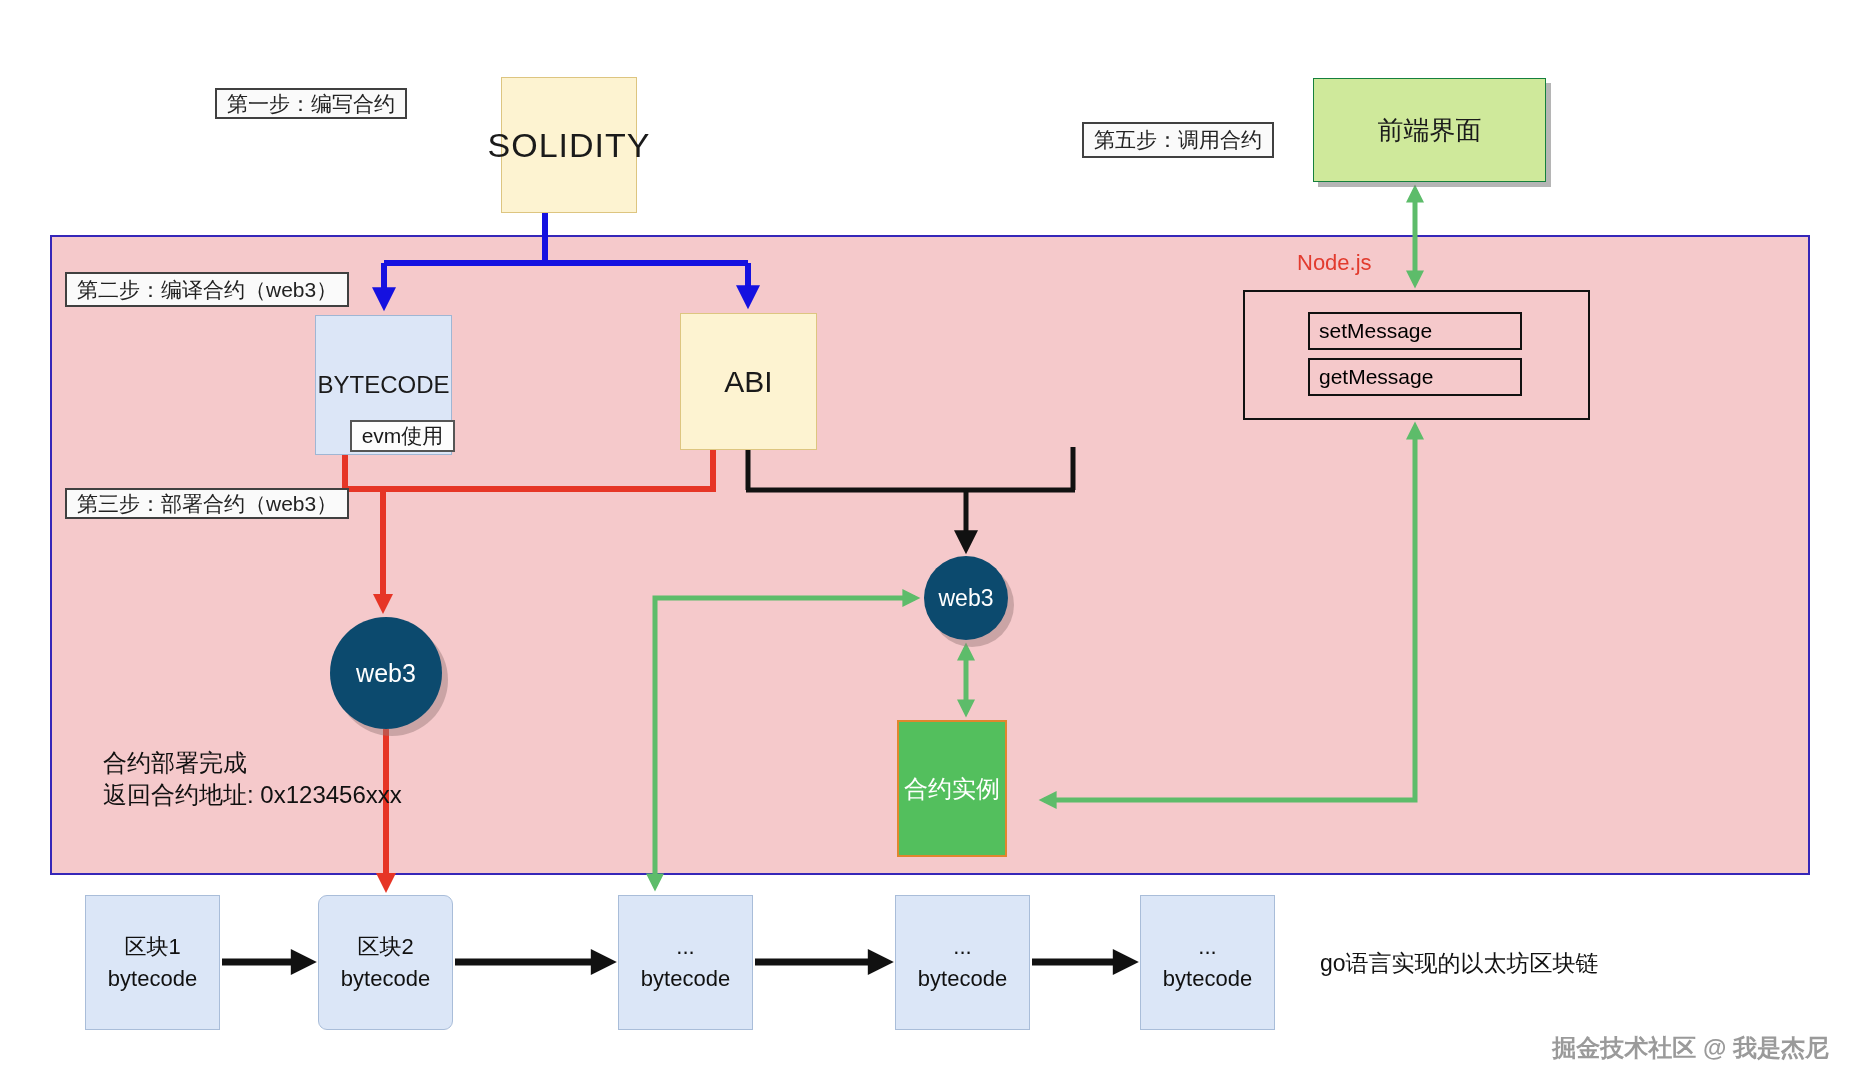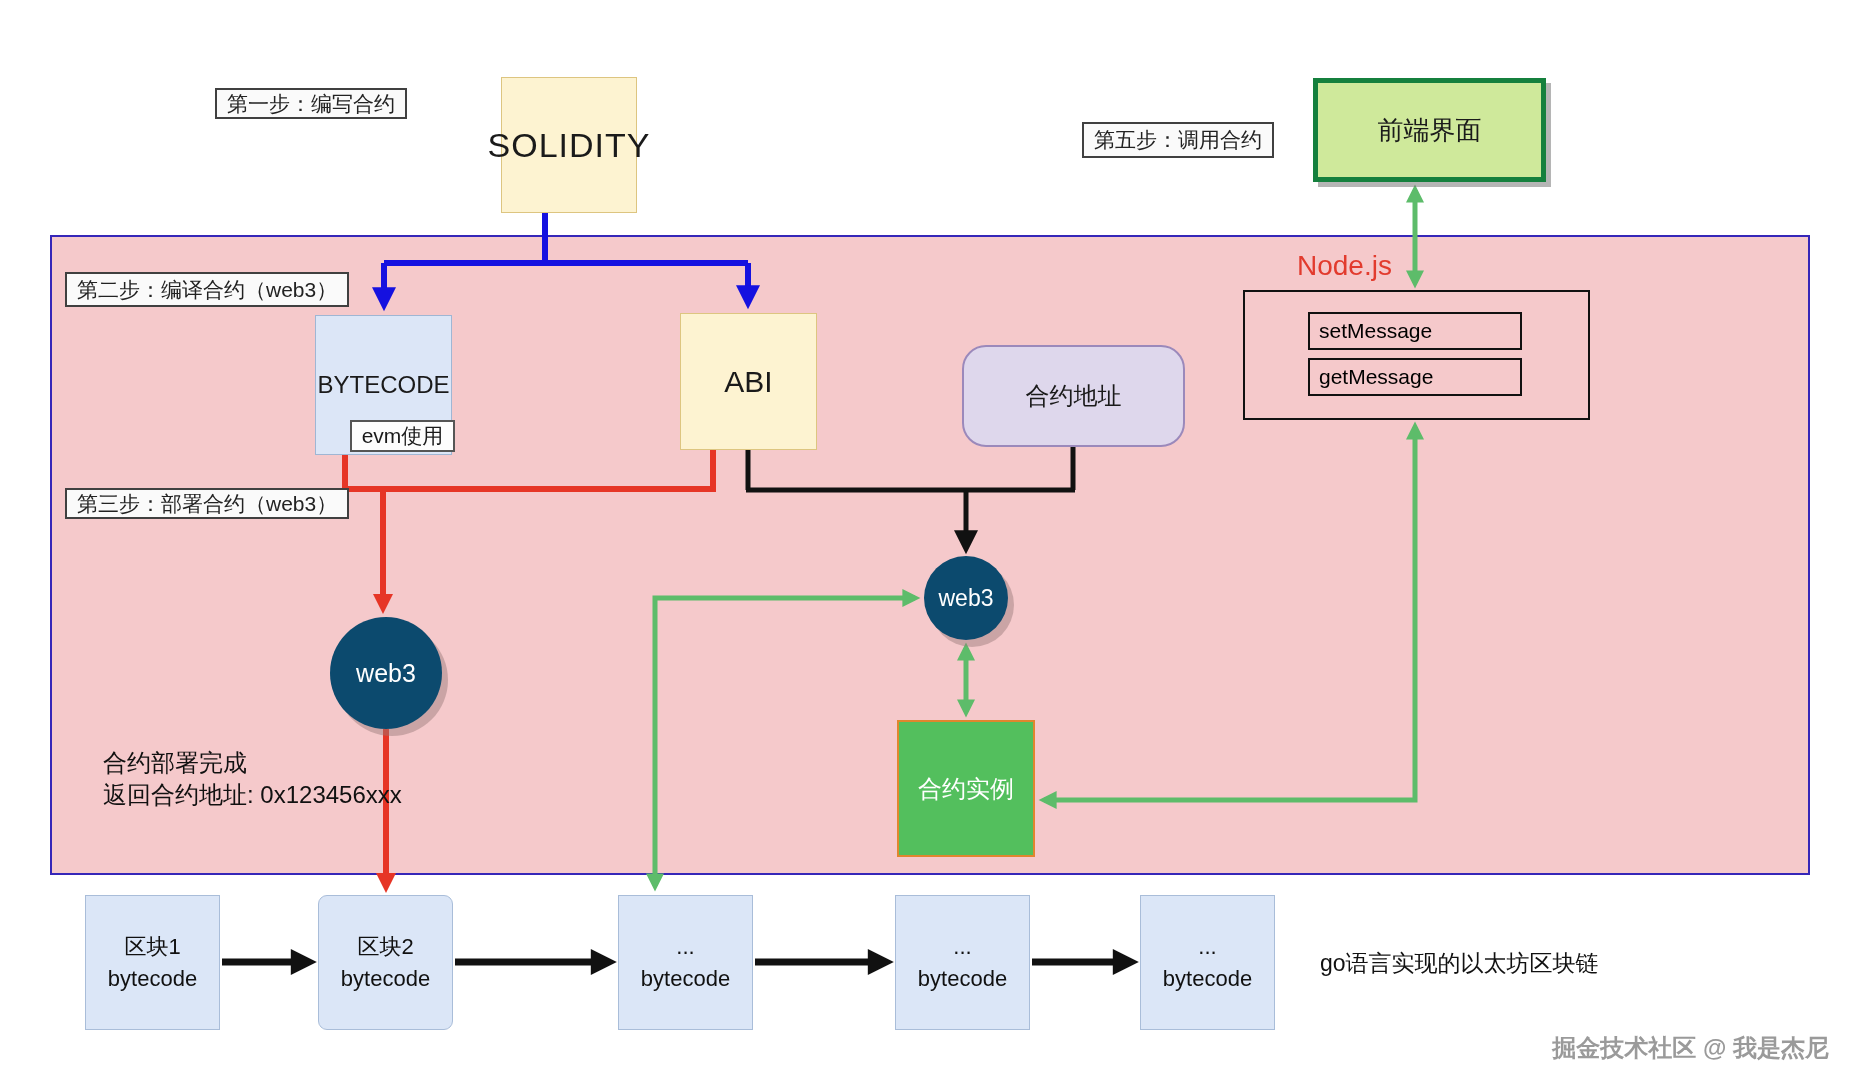--- a/index.html
+++ b/index.html
@@ -22,37 +22,37 @@
             border:1px solid #ddc580;font-size:34px;letter-spacing:1px;margin-left:24px;}
   .bytecode{left:315px;top:315px;width:137px;height:140px;background:#dce6f7;
             border:1px solid #9fb6d4;font-size:24px;}
   .evmtag{left:350px;top:420px;width:105px;height:32px;background:#fdfdfd;
           border:2px solid #555;font-size:21px;z-index:5;}
   .abi{left:680px;top:313px;width:137px;height:137px;background:#fdf3d1;
        border:1px solid #ddc580;font-size:30px;}
   .contractaddr{left:962px;top:345px;width:223px;height:102px;background:#ded7ec;
        border:2px solid #9b89bb;border-radius:24px;font-size:24px;}
   .frontend{left:1313px;top:78px;width:233px;height:104px;background:#cfe99b;
-       border:5px solid #15803d;box-shadow:5px 5px 0 rgba(120,120,120,.55);font-size:26px;}
-  .nodejslabel{position:absolute;left:1297px;top:250px;font-size:28px;color:#e23b2e;
+       border:1px solid #15803d;box-shadow:5px 5px 0 rgba(120,120,120,.55);font-size:26px;}
+  .nodejslabel{position:absolute;left:1297px;top:250px;font-size:22px;color:#e23b2e;
        z-index:4;font-weight:400;}
   .nodejsbox{left:1243px;top:290px;width:347px;height:130px;background:transparent;
        border:2px solid #111;}
   .msgbox{position:absolute;left:1308px;width:214px;height:38px;border:2px solid #111;
        box-sizing:border-box;display:flex;align-items:center;padding-left:9px;
        font-size:21px;z-index:4;background:transparent;}
   .setmsg{top:312px;}
   .getmsg{top:358px;}
 
   .web3{border-radius:50%;background:#0c4a6e;color:#fff;
         box-shadow:6px 7px 0 rgba(150,120,120,.45);}
   .web3a{left:330px;top:617px;width:112px;height:112px;font-size:25px;}
   .web3b{left:924px;top:556px;width:84px;height:84px;font-size:23px;}
 
-  .instance{left:897px;top:720px;width:138px;height:137px;background:#53bf5d;
+  .instance{left:897px;top:720px;width:110px;height:137px;background:#53bf5d;
         border:2px solid #e0862e;color:#fff;font-size:24px;}
 
   .note{position:absolute;left:103px;top:747px;z-index:4;font-size:24px;color:#111;
         line-height:1.35;text-align:left;}
 
   .block{position:absolute;top:895px;width:135px;height:135px;background:#dbe6f7;
         border:1.5px solid #a9bdd9;box-sizing:border-box;display:flex;flex-direction:column;
         align-items:center;justify-content:center;z-index:3;font-size:22px;color:#111;
         line-height:1.45;}
   .b1{left:85px;} .b2{left:318px;border-radius:9px;} .b3{left:618px;} .b4{left:895px;} .b5{left:1140px;}
@@ -124,21 +124,20 @@
 
   <div class="steplabel" style="left:215px;top:88px;height:31px;">第一步：编写合约</div>
   <div class="steplabel" style="left:65px;top:272px;height:35px;">第二步：编译合约（web3）</div>
   <div class="steplabel" style="left:65px;top:488px;height:31px;">第三步：部署合约（web3）</div>
   <div class="steplabel" style="left:1082px;top:122px;height:36px;">第五步：调用合约</div>
 
   <div class="node solidity">SOLIDITY</div>
   <div class="node bytecode">BYTECODE</div>
   <div class="node evmtag">evm使用</div>
   <div class="node abi">ABI</div>
-  <div class="node contractaddr">合约地址</div>
   <div class="node frontend">前端界面</div>
 
   <div class="nodejslabel">Node.js</div>
   <div class="node nodejsbox"></div>
   <div class="msgbox setmsg">setMessage</div>
   <div class="msgbox getmsg">getMessage</div>
 
   <div class="node web3 web3a">web3</div>
   <div class="node web3 web3b">web3</div>
 

